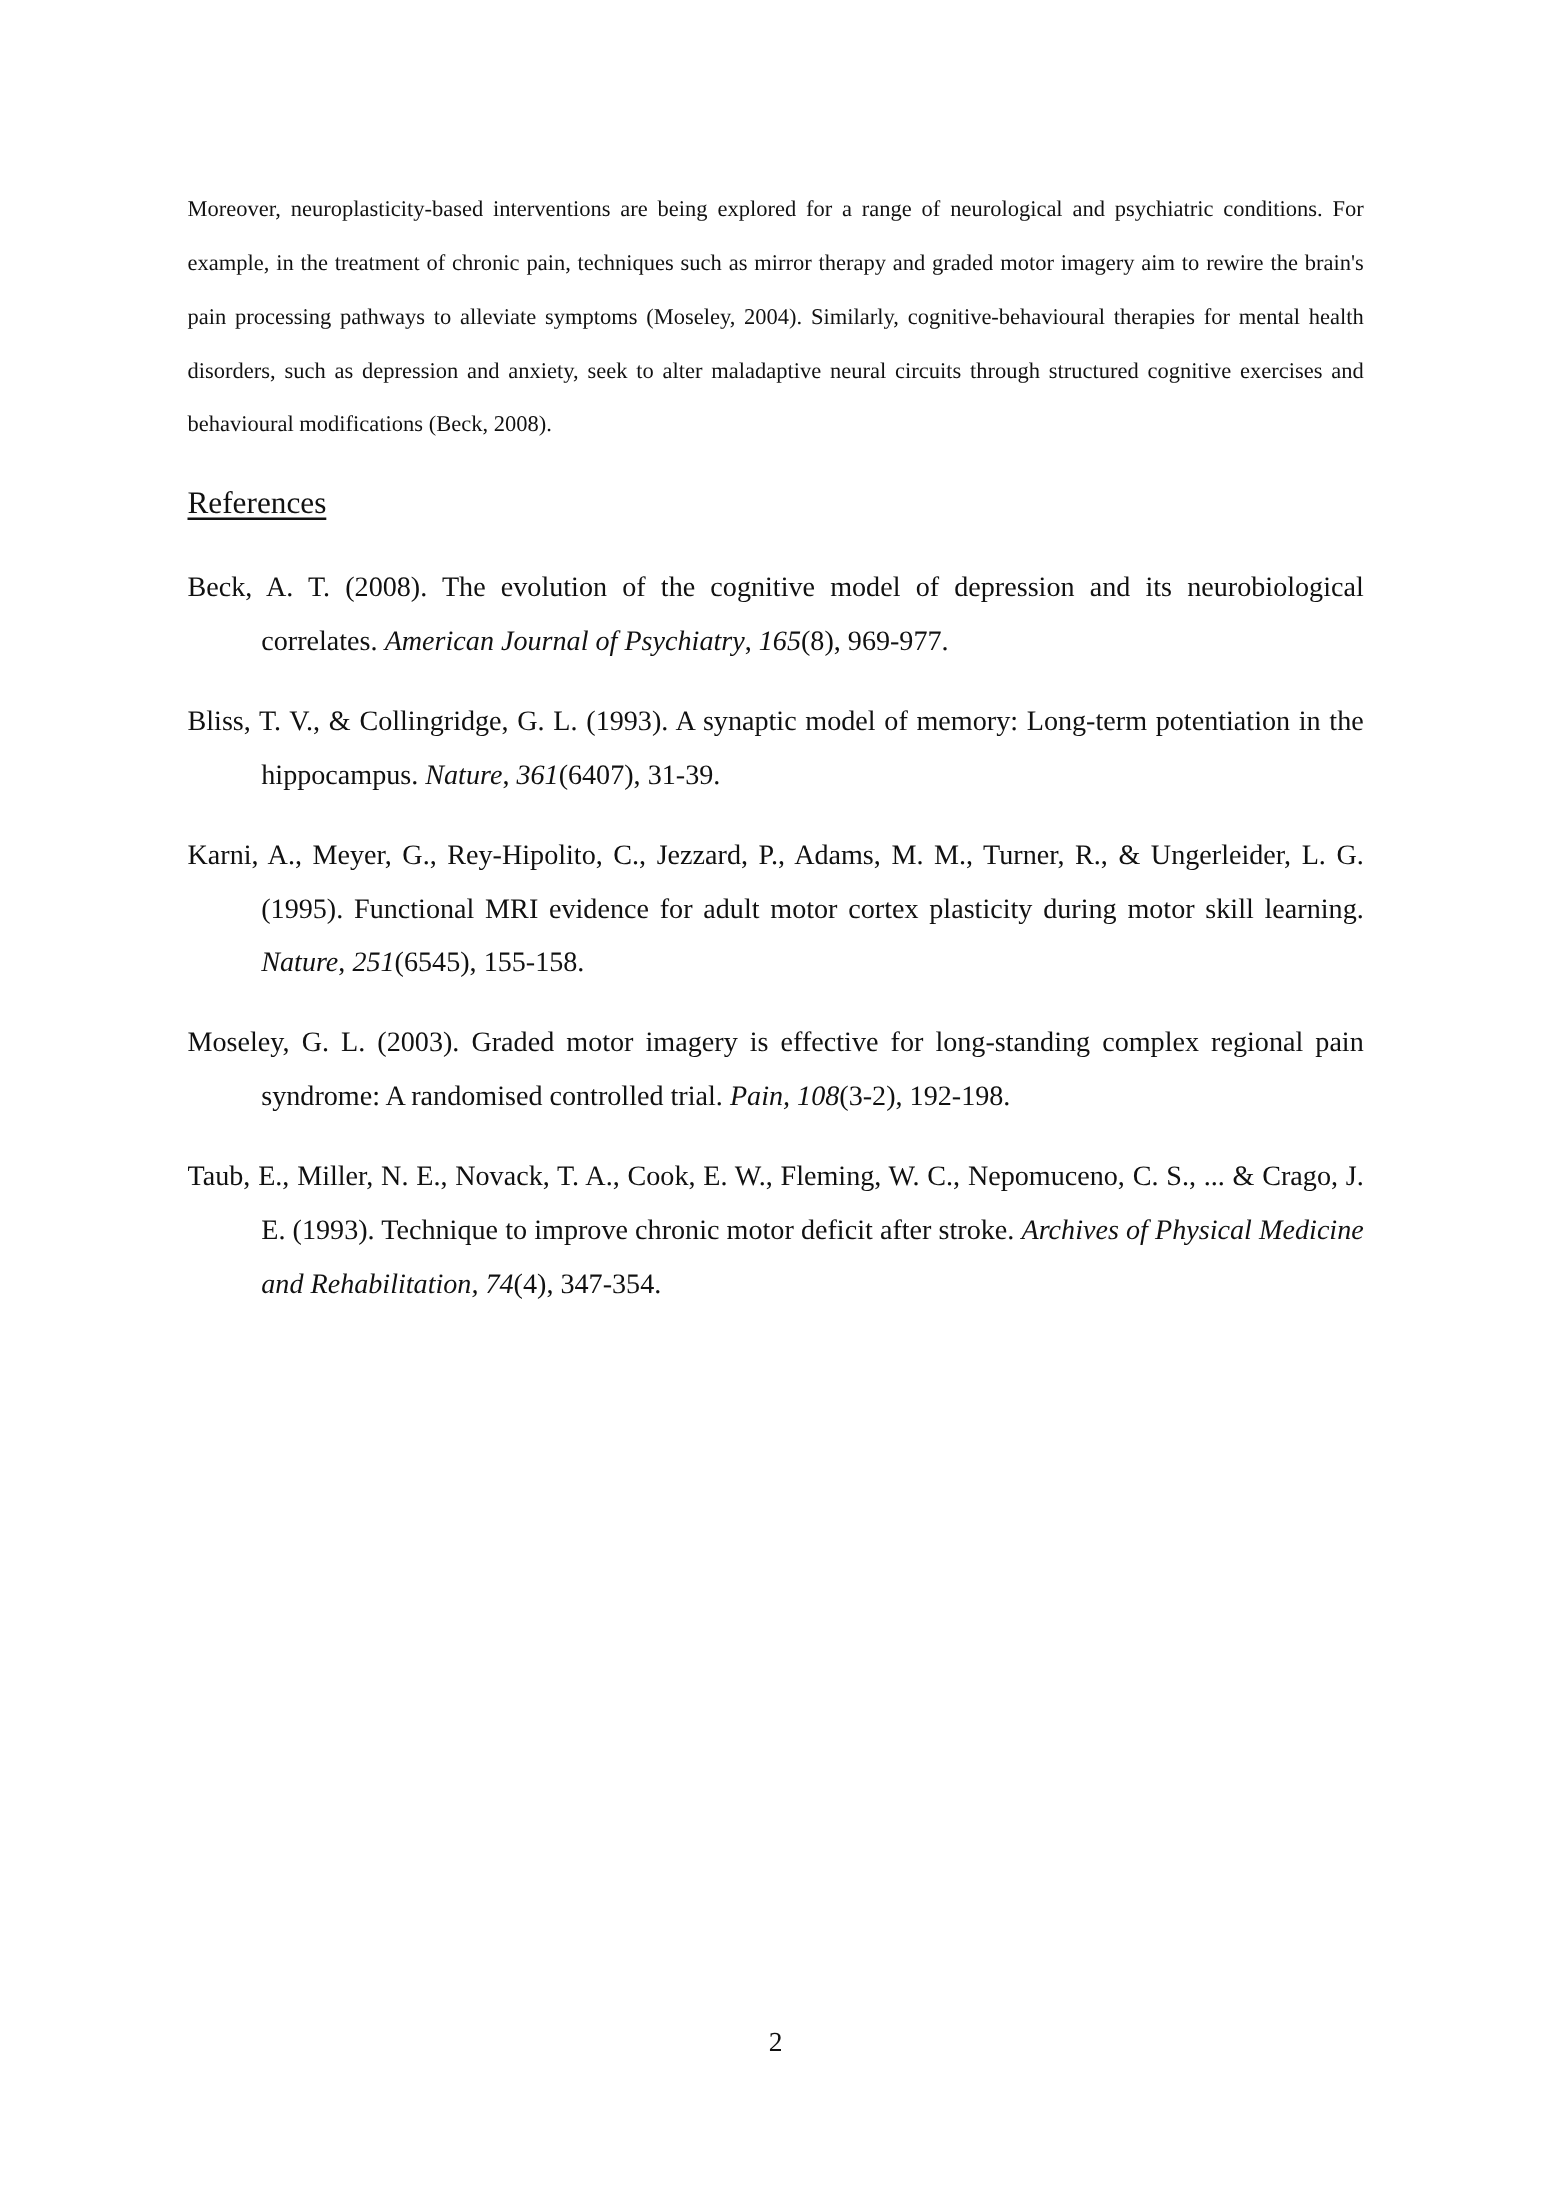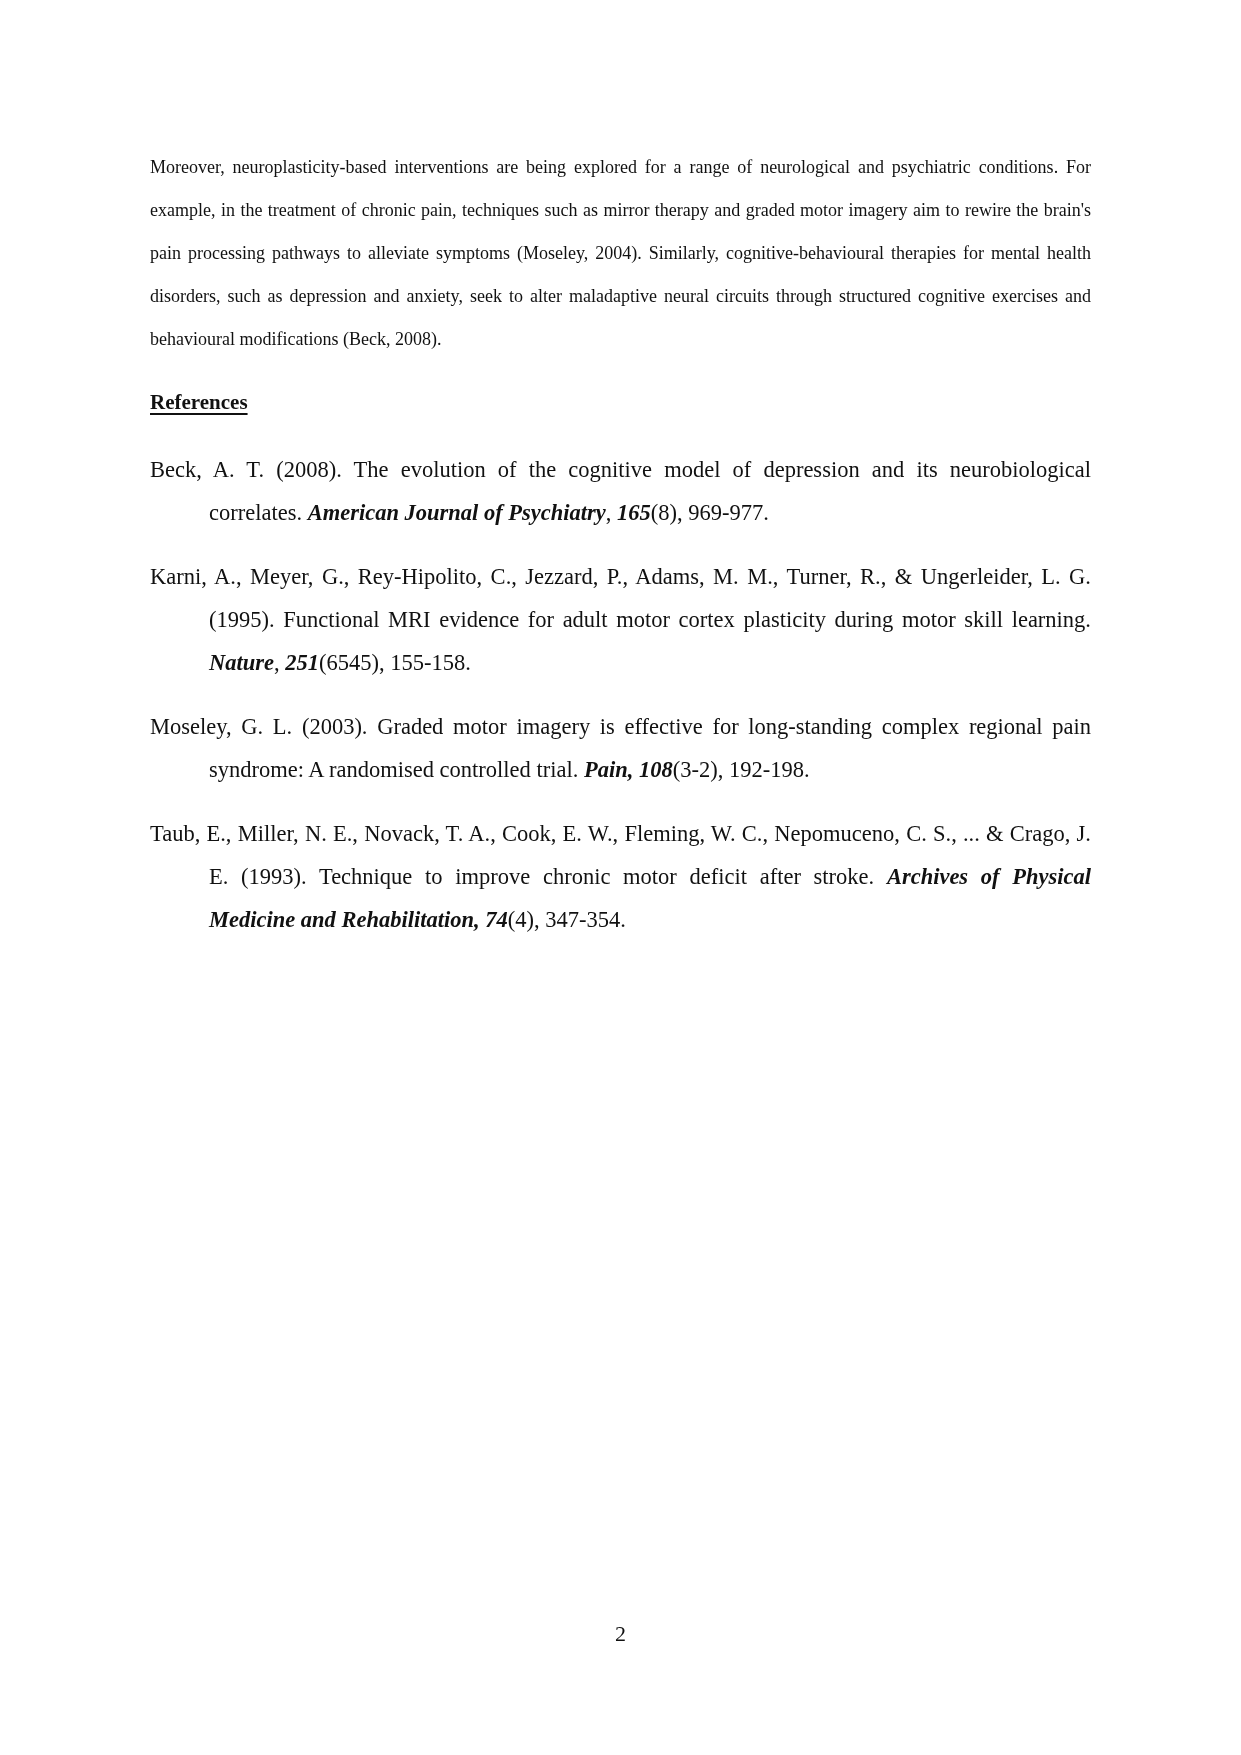--- a/index.html
+++ b/index.html
@@ -21,60 +21,61 @@
       top: 146px;
       width: 941px;
     }
     .para {
       font-size: 18px;
       line-height: 43px;
       text-align: justify;
       margin: 0;
     }
     .heading {
-      font-size: 21px;
-      font-weight: bold;
+      font-size: 25px;
+      font-weight: normal;
       text-decoration: underline;
       text-decoration-thickness: 2px;
       text-underline-offset: 4px;
       margin: 20px 0 0 0;
       line-height: 43px;
     }
     .refs {
       margin-top: 24px;
     }
     .ref {
       font-size: 22.5px;
       line-height: 43px;
       text-align: justify;
       padding-left: 59px;
       text-indent: -59px;
       margin: 0 0 21px 0;
     }
-    .ref i { font-style: italic; font-weight: bold; }
+    .ref i { font-style: italic; }
     .page-number {
       position: absolute;
       top: 1621px;
       left: 0;
       width: 1241px;
       text-align: center;
       font-size: 22px;
     }
   </style>
 </head>
 <body>
 
 <div class="page">
   <p class="para">Moreover, neuroplasticity-based interventions are being explored for a range of neurological and psychiatric conditions. For example, in the treatment of chronic pain, techniques such as mirror therapy and graded motor imagery aim to rewire the brain's pain processing pathways to alleviate symptoms (Moseley, 2004). Similarly, cognitive-behavioural therapies for mental health disorders, such as depression and anxiety, seek to alter maladaptive neural circuits through structured cognitive exercises and behavioural modifications (Beck, 2008).</p>
 
   <h2 class="heading">References</h2>
 
   <div class="refs">
     <p class="ref"><span>Beck, A. T. (2008). The evolution of the cognitive model of depression and its neurobiological correlates. </span><i>American Journal of Psychiatry</i><span>, </span><i>165</i><span>(8), 969-977.</span></p>
 
+    <p class="ref"><span>Bliss, T. V., &amp; Collingridge, G. L. (1993). A synaptic model of memory: Long-term potentiation in the hippocampus. </span><i>Nature</i><span>, </span><i>361</i><span>(6407), 31-39.</span></p>
 
     <p class="ref"><span>Karni, A., Meyer, G., Rey-Hipolito, C., Jezzard, P., Adams, M. M., Turner, R., &amp; Ungerleider, L. G. (1995). Functional MRI evidence for adult motor cortex plasticity during motor skill learning. </span><i>Nature</i><span>, </span><i>251</i><span>(6545), 155-158.</span></p>
 
 
     <p class="ref"><span>Moseley, G. L. (2003). Graded motor imagery is effective for long-standing complex regional pain syndrome: A randomised controlled trial. </span><i>Pain,</i><span> </span><i>108</i><span>(3-2), 192-198.</span></p>
 
     <p class="ref"><span>Taub, E., Miller, N. E., Novack, T. A., Cook, E. W., Fleming, W. C., Nepomuceno, C. S., ... &amp; Crago, J. E. (1993). Technique to improve chronic motor deficit after stroke. </span><i>Archives of Physical Medicine and Rehabilitation,</i><span> </span><i>74</i><span>(4), 347-354.</span></p>
 
   </div>
 </div>

